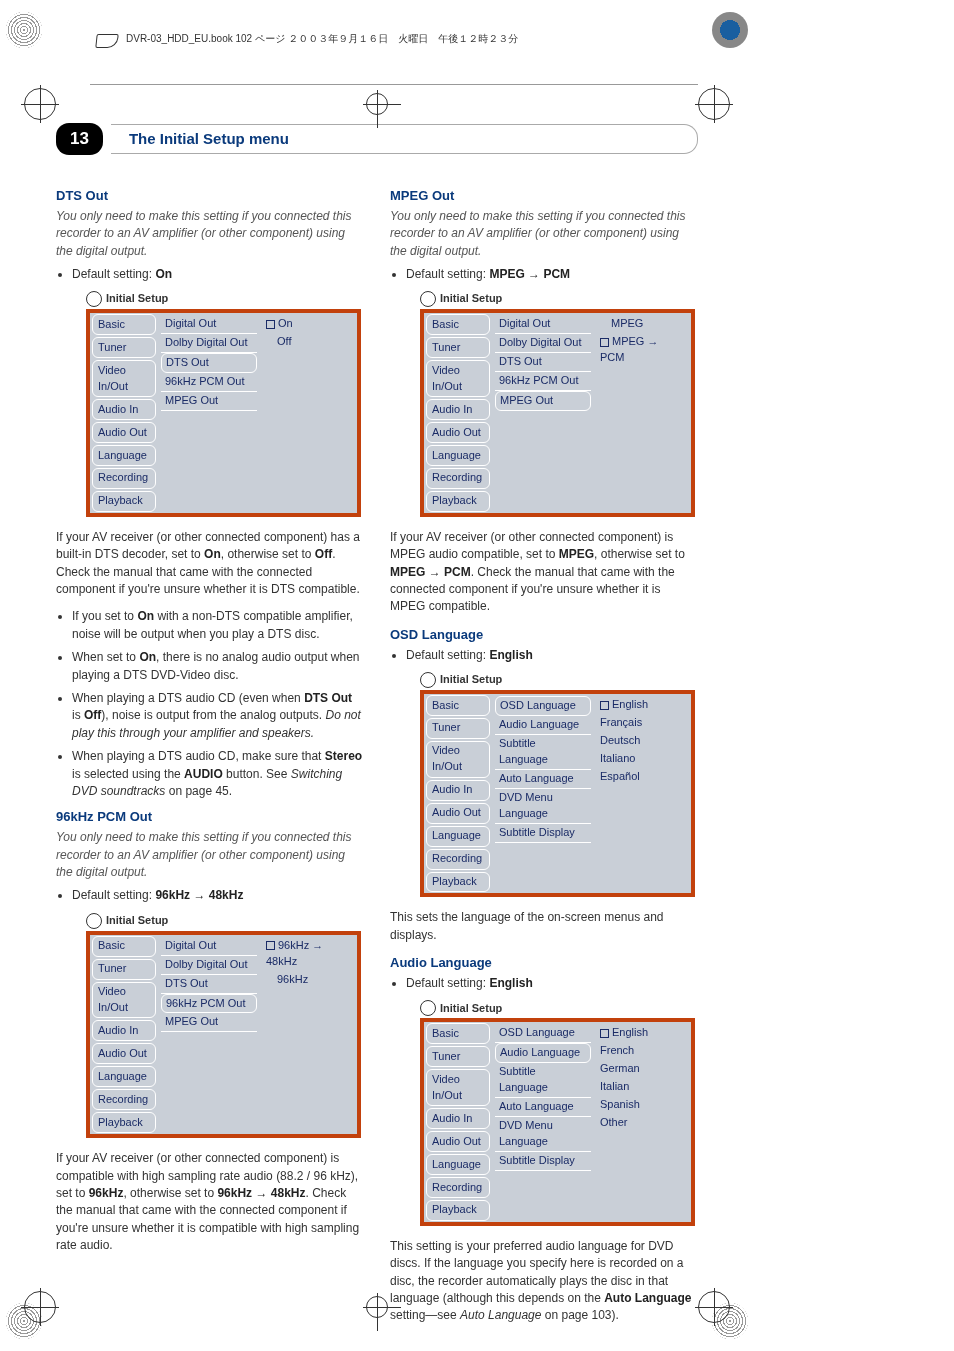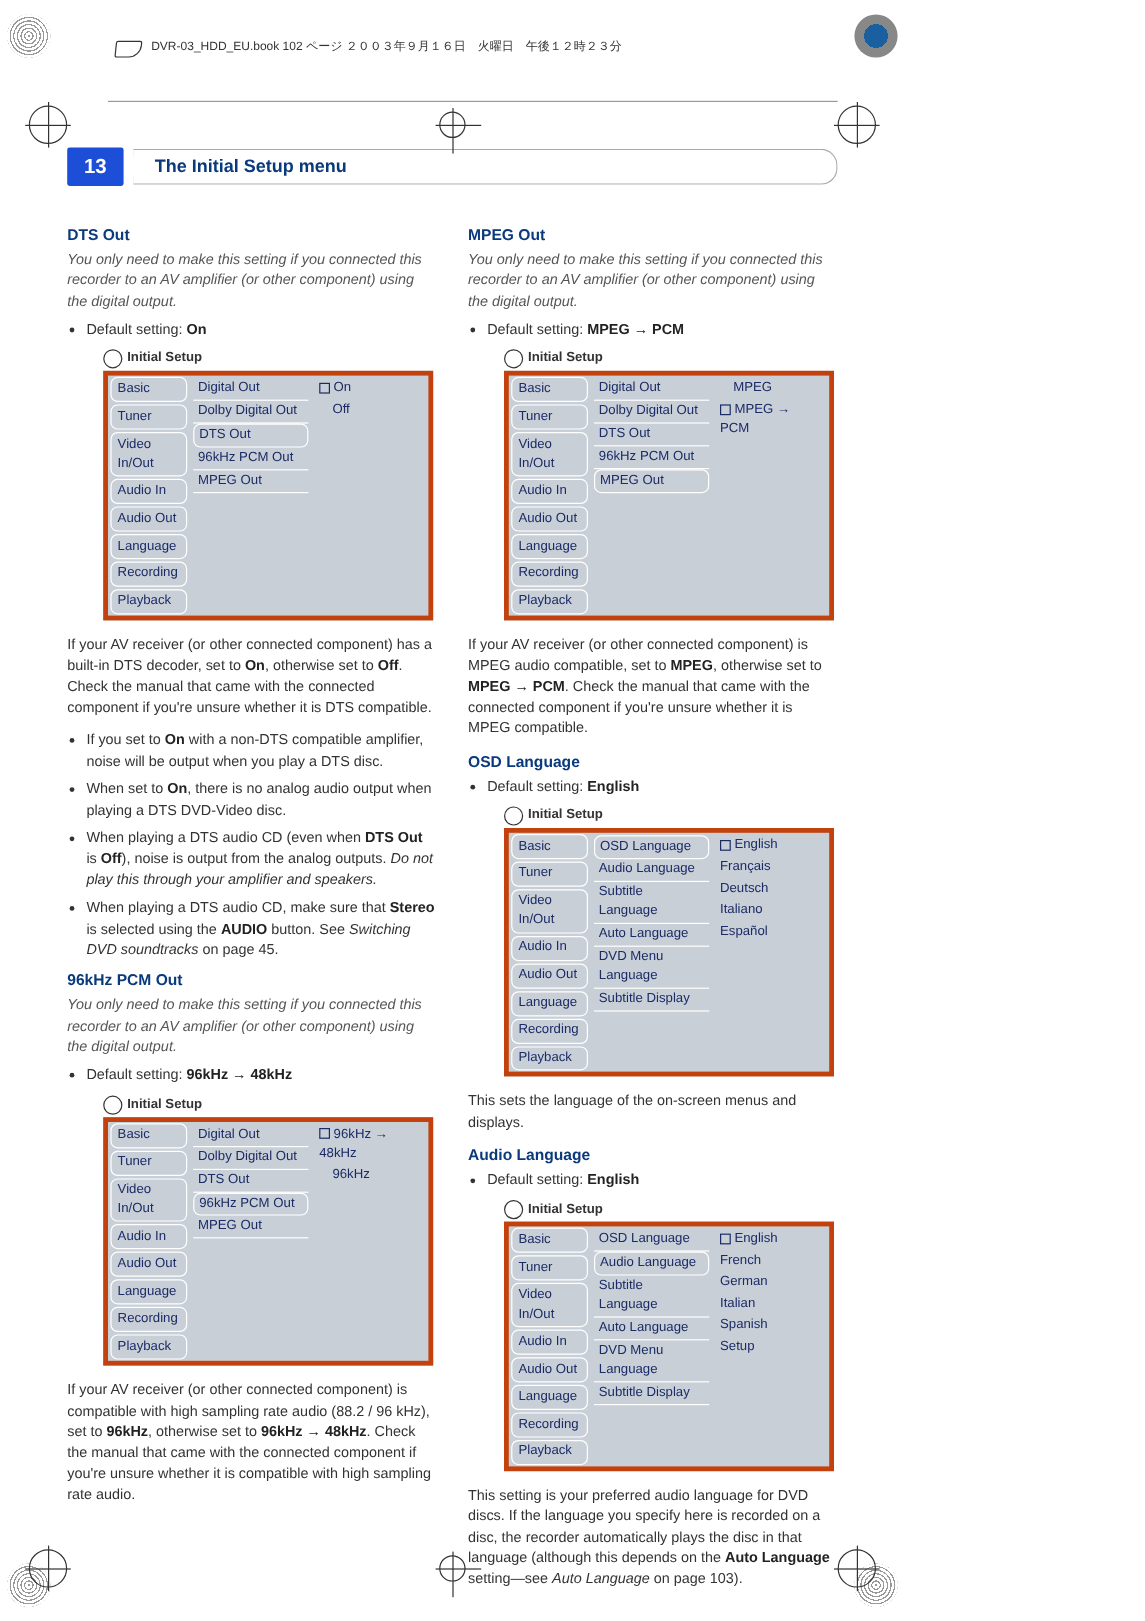--- a/index.html
+++ b/index.html
@@ -67,26 +67,26 @@
     background: #333;
   }
   .reg::before { left: 50%; top: -4px; width: 1px; height: 38px; }
   .reg::after { top: 50%; left: -4px; height: 1px; width: 38px; }
   .chapter-bar {
     display: flex;
     align-items: center;
     margin: 0 0 32px 0;
   }
   .chapter-num {
-    background: #1d4ed8;
+    background: #000000;
     color: #fff;
     font-weight: bold;
     font-size: 17px;
     padding: 6px 14px;
-    border-radius: 2px;
+    border-radius: 13px;
     margin-right: 8px;
   }
   .chapter-title-wrap {
     flex: 1;
     border: 1px solid #aaa;
     border-left: none;
     border-radius: 0 14px 14px 0;
     padding: 5px 18px;
   }
   .chapter-title {
@@ -499,21 +499,21 @@
                 <div class="row">Auto Language</div>
               <div class="row">DVD Menu Language</div>
                 <div class="row">Subtitle Display</div>
             </div>
             <div class="osd-right">
               <div class="opt"><span class="box"></span><span>English</span></div>
               <div class="opt"><span>French</span></div>
               <div class="opt"><span>German</span></div>
               <div class="opt"><span>Italian</span></div>
               <div class="opt"><span>Spanish</span></div>
-              <div class="opt"><span>Setup</span></div>
+              <div class="opt"><span>Other</span></div>
             </div>
           </div>
         </div>
         <p class="para">
           <span>This setting is your preferred audio language for DVD discs. If the language you specify here is recorded on a disc, the recorder automatically plays the disc in that language (although this depends on the </span><b>Auto Language</b><span> setting—see </span><i>Auto Language</i><span> on page 103).</span>
         </p>
       </div>
     </div>
 
     <div class="page-num-wrap">

